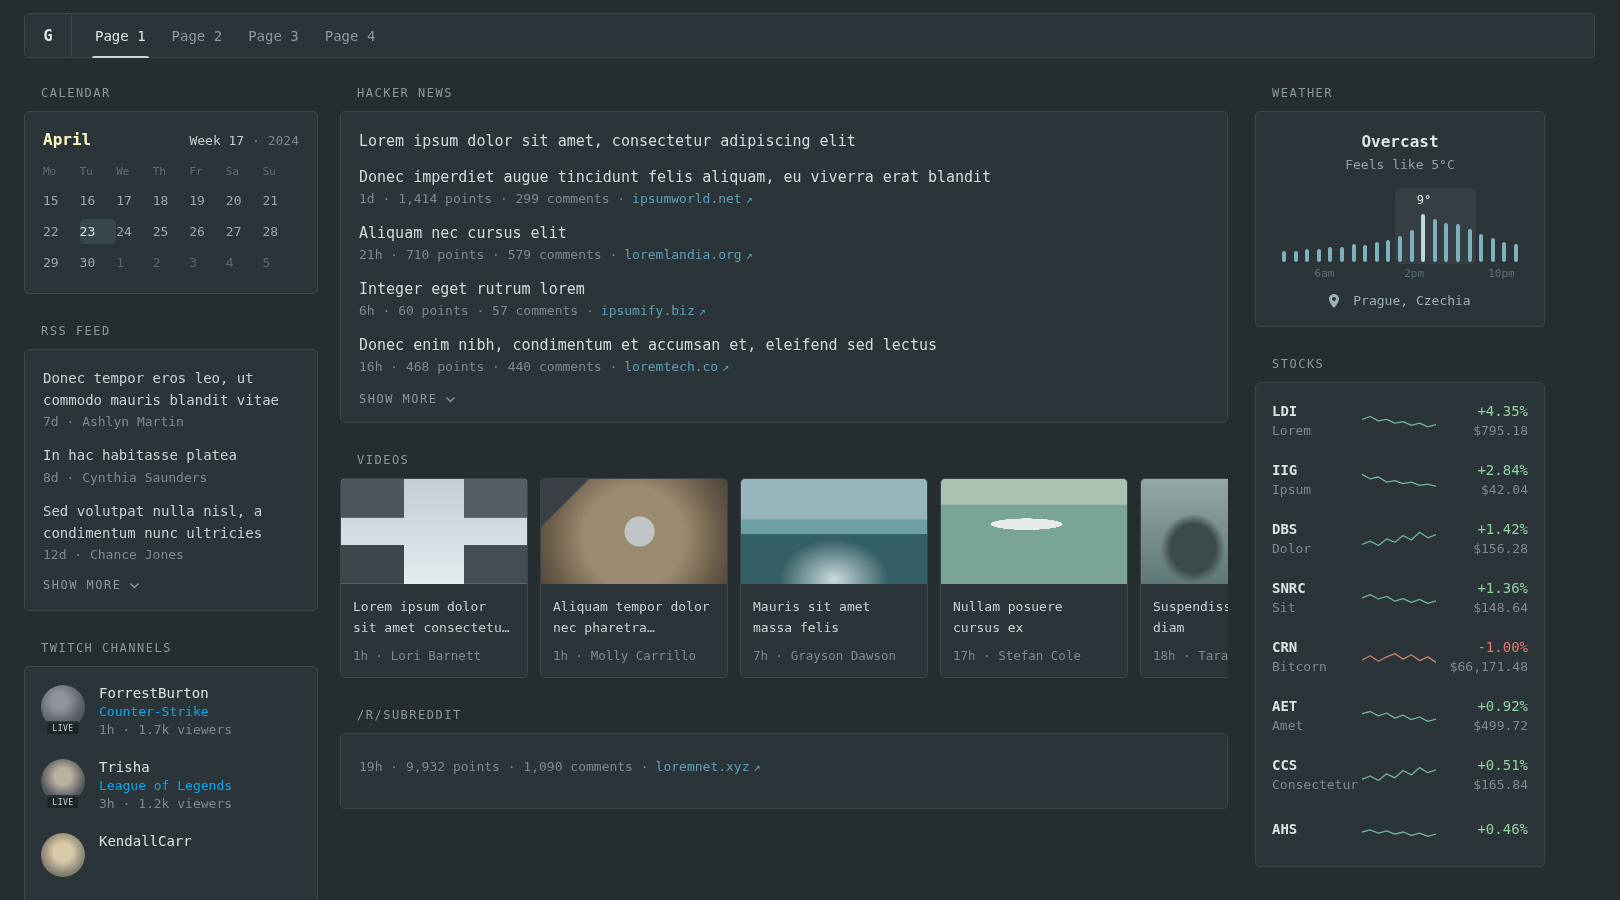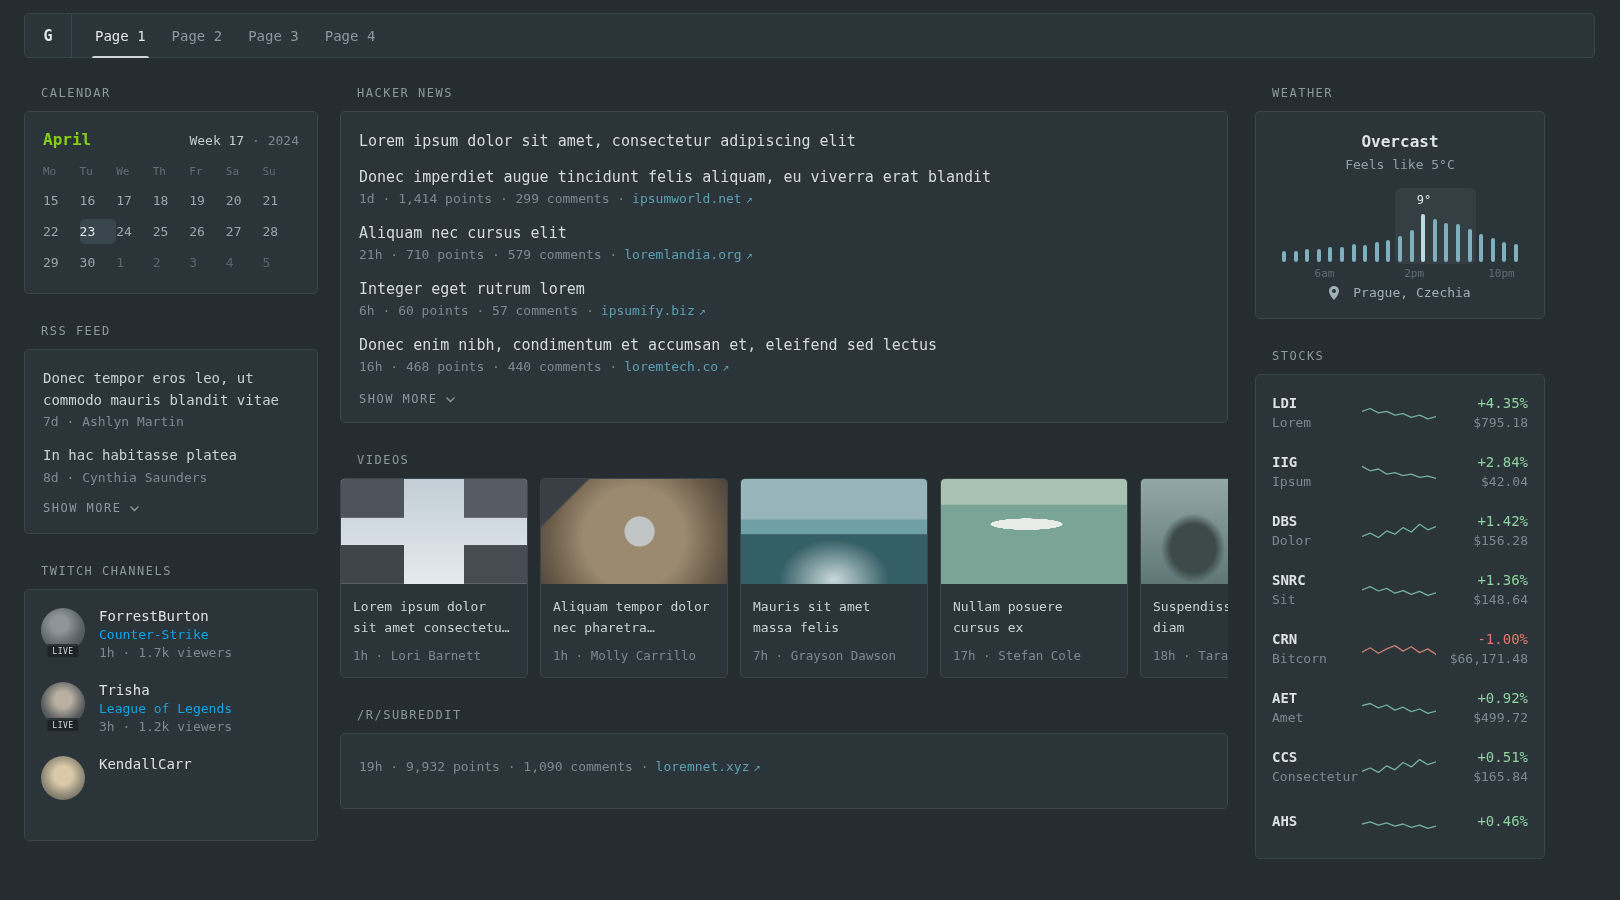--- a/index.html
+++ b/index.html
@@ -23,21 +23,21 @@
   .main{display:flex;margin-top:28px;align-items:flex-start}
   .col-left{width:294px;margin-right:22px;flex:none}
   .col-mid{width:888px;margin-right:27px;flex:none}
   .col-right{width:290px;flex:none}
   .section{margin-bottom:30px}
   .sec-title{font-size:12px;letter-spacing:1.5px;color:#8b989e;margin:0 0 11px 17px;font-weight:normal}
   .card{background:#2b3438;border:1px solid #3b464c;border-radius:5px;padding:18px}
 
   
   .cal-head{display:flex;justify-content:space-between;align-items:baseline}
-  .cal-month{font-size:16px;font-weight:bold;color:#84cc16}
+  .cal-month{font-size:16px;font-weight:bold;color:#fef9c3}
   .cal-week{font-size:13px;color:#c2ccd0}
   .cal-week .dim{color:#7c8a90}
   .cal-grid{display:grid;grid-template-columns:repeat(7,1fr);row-gap:6px;margin-top:16px;text-align:left;font-size:13px}
   .dow{color:#5f6e74;font-size:11px;padding-bottom:4px}
   .day{color:#9aa7ac;padding:5px 0;border-radius:5px}
   .day.sel{background:#39454c;color:#dde4e7}
   .day.muted{color:#5a686e}
 
   
   .rss-item{margin-bottom:16px}
@@ -99,21 +99,21 @@
   .w-cond{text-align:center;font-size:16px;font-weight:bold;color:#dde4e7}
   .w-feels{text-align:center;font-size:13px;color:#92a0a7;margin-top:6px}
   .w-chart{position:relative;height:96px;margin-top:12px}
   .w-high{position:absolute;top:4px;bottom:16px;background:rgba(255,255,255,.05);border-radius:6px}
   .w-peak{position:absolute;top:9px;transform:translateX(-50%);font-size:12px;color:#e0e7ea}
   .w-bars{position:absolute;left:8px;right:8px;bottom:18px;height:50px;display:flex;align-items:flex-end;justify-content:space-between}
   .wbar{width:4px;border-radius:2px;background:#7fb0bd}
   .wbar.peak{background:#bcd9e0}
   .w-times{position:absolute;left:8px;right:8px;bottom:0;height:13px;font-size:11px;color:#5f6e74}
   .w-times span{position:absolute;transform:translateX(-50%)}
-  .w-loc{display:flex;justify-content:center;align-items:center;gap:14px;margin-top:5px;font-size:13px;color:#9fb0b6}
+  .w-loc{display:flex;justify-content:center;align-items:center;gap:14px;margin-top:13px;font-size:13px;color:#9fb0b6}
 
   
   .stocks-card{padding:8px 16px}
   .stock{display:flex;align-items:center;padding:12px 0}
   .s-left{width:88px;flex:none}
   .s-sym{font-size:14px;font-weight:bold;color:#dbe2e5}
   .s-name{font-size:13px;color:#7c8a90;margin-top:4px}
   .s-spark{flex:1;display:flex;justify-content:center;align-items:center}
   .s-right{width:90px;flex:none;text-align:right}
   .s-chg{font-size:14px}
@@ -196,20 +196,24 @@
         <h2 class="sec-title">RSS FEED</h2>
         <div class="card">
           <div class="rss-item">
             <div class="rss-title">Donec tempor eros leo, ut commodo mauris blandit vitae</div>
             <div class="rss-meta">7d · Ashlyn Martin</div>
           </div>
           <div class="rss-item">
             <div class="rss-title">In hac habitasse platea</div>
             <div class="rss-meta">8d · Cynthia Saunders</div>
           </div>
+          <div class="rss-item">
+            <div class="rss-title">Sed volutpat nulla nisl, a condimentum nunc ultricies</div>
+            <div class="rss-meta">12d · Chance Jones</div>
+          </div>
           <div class="show-more">
             <span>SHOW MORE</span>
             <svg class="chev" width="11" height="7" viewBox="0 0 11 7">
                 <polyline points="1.5,1.5 5.5,5.5 9.5,1.5" fill="none" stroke="currentColor" stroke-width="1.4"></polyline>
               </svg>
           </div>
         </div>
       </div>
 
       <div class="section">

